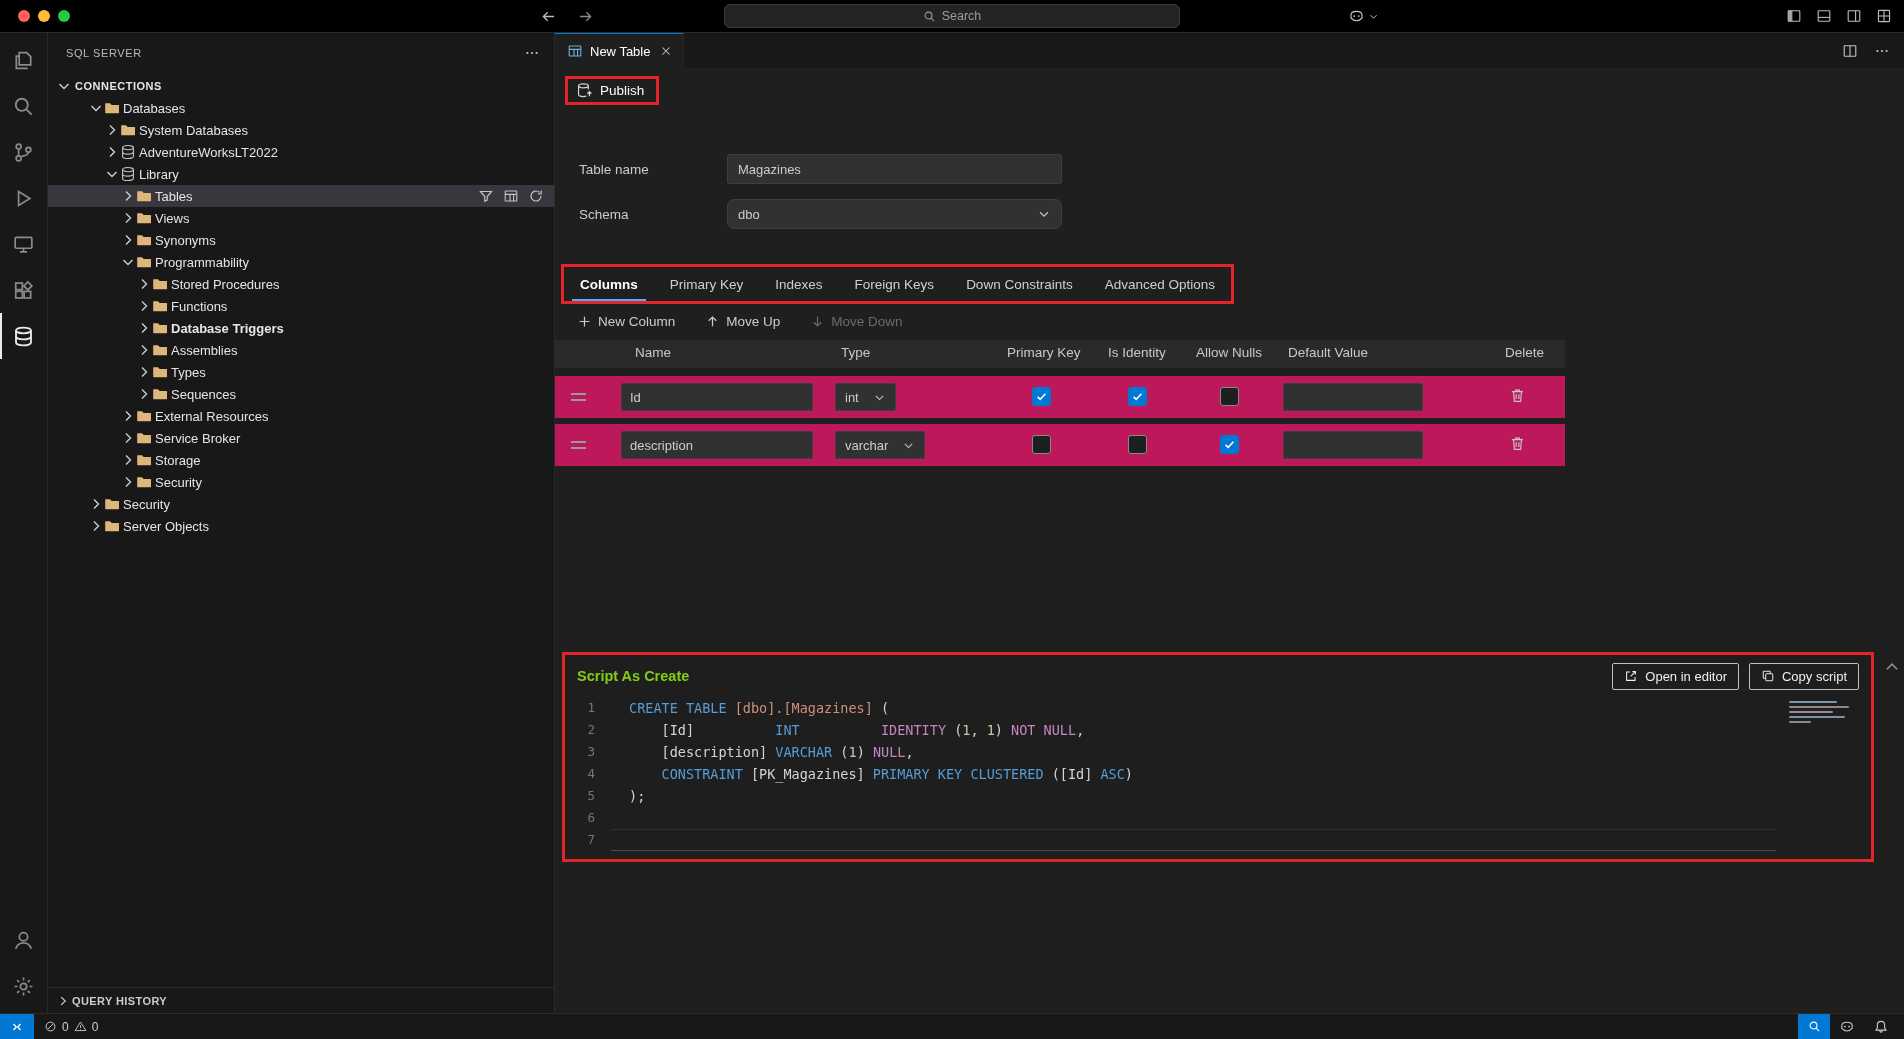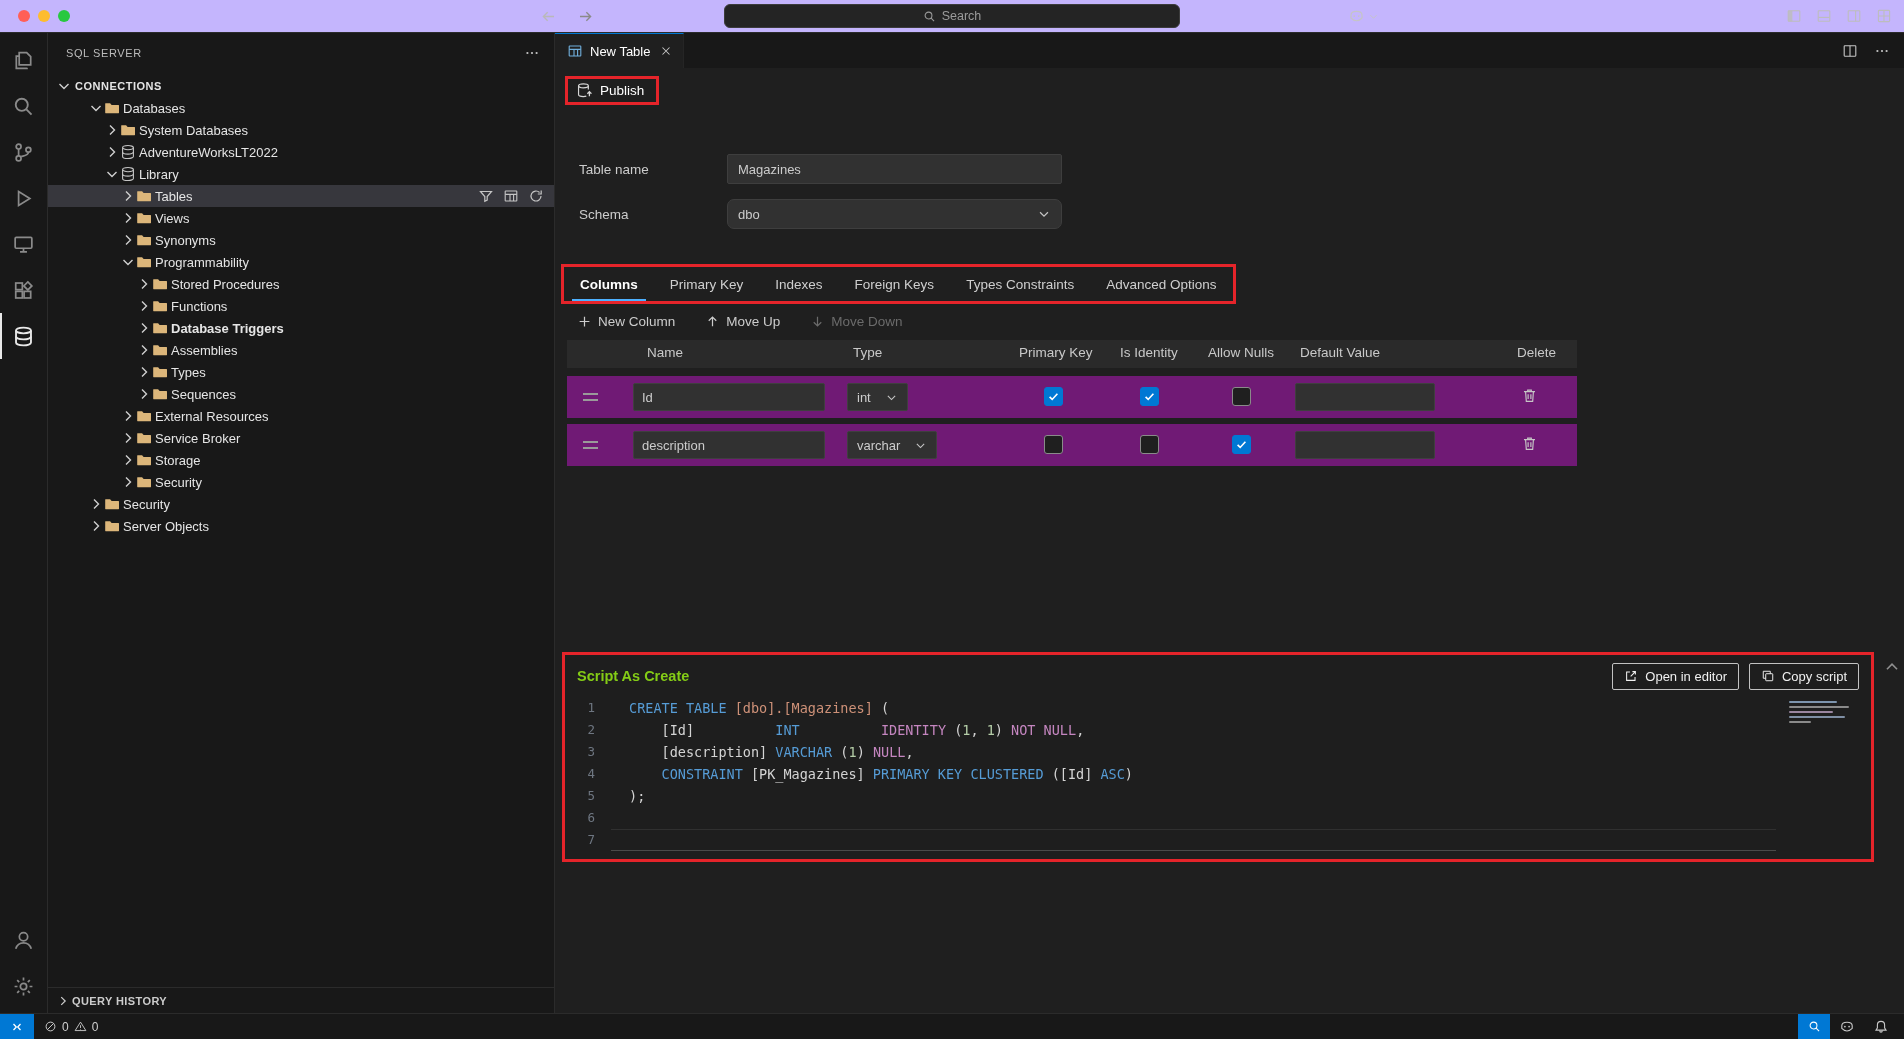--- a/index.html
+++ b/index.html
@@ -4,21 +4,21 @@
 <style>
   * { margin:0; padding:0; box-sizing:border-box; }
   html,body { background:#000; }
   body { font-family:"Liberation Sans",sans-serif; color:#ccc; cursor:default; }
   .window { width:1904px; height:1039px; background:#1f1f1f; overflow:hidden; display:flex; flex-direction:column; position:relative; }
 
   .icon { display:inline-flex; width:16px; height:16px; align-items:center; justify-content:center; flex:none; }
   .icon svg { width:100%; height:100%; display:block; }
 
   
-  .titlebar { position:relative; height:33px; background:#c4b5fd; border-bottom:1px solid #2b2b2b; flex:none; }
+  .titlebar { position:relative; height:33px; background:#000000; border-bottom:1px solid #2b2b2b; flex:none; }
   .traffic { position:absolute; left:18px; top:0; height:100%; display:flex; align-items:center; gap:8px; }
   .tl { width:12px; height:12px; border-radius:50%; }
   .tl.red{ background:#ff5f57; } .tl.yellow{ background:#febc2e; } .tl.green{ background:#28c840; }
   .nav-arrows { position:absolute; left:540px; top:0; height:100%; display:flex; align-items:center; gap:20px; color:#b9b9b9; }
   .nav-arrows .fwd { color:#8a8a8a; }
   .nav-arrows .icon { width:17px; height:17px; }
   .search-box { position:absolute; left:50%; top:4px; transform:translateX(-50%); width:456px; height:24px; background:#242424; border:1px solid #3c3c3c; border-radius:6px; display:flex; align-items:center; justify-content:center; gap:6px; color:#9b9b9b; font-size:12.5px; }
   .search-box .icon { width:13px; height:13px; }
   .copilot-menu { position:absolute; left:1348px; top:0; height:100%; display:flex; align-items:center; gap:3px; color:#c5c5c5; }
   .copilot-menu .cp { width:17px; height:17px; }
@@ -81,24 +81,24 @@
   .dtab.active { color:#fff; font-weight:600; }
   .dtab.active::after { content:""; position:absolute; left:8px; right:8px; bottom:0; height:2px; background:#4db1ff; }
 
   
   .grid-toolbar { position:absolute; left:22px; top:246px; display:flex; gap:30px; align-items:center; }
   .tb-btn { display:flex; gap:6px; align-items:center; color:#ccc; font-size:13.5px; background:none; border:none; }
   .tb-btn .icon { width:15px; height:15px; }
   .tb-btn.disabled { color:#6b6b6b; }
 
   
-  .grid { position:absolute; left:12px; top:272px; width:1010px; }
+  .grid { position:absolute; left:0; top:272px; width:1010px; }
   .grid-header { position:relative; height:28px; background:#2a2a2a; }
   .grid-header span { position:absolute; top:5px; font-size:13.5px; color:#c9c9c9; }
-  .grid-row { position:relative; height:42px; background:#701a75; margin-top:6px; }
+  .grid-row { position:relative; height:42px; background:#be185d; margin-top:6px; }
   .grid-row:first-child { margin-top:8px; }
   .drag-handle { position:absolute; left:16px; top:17px; width:15px; height:8px; border-top:2px solid #9a9a9a; border-bottom:2px solid #9a9a9a; }
   .cell-input { position:absolute; top:7px; height:28px; background:#313131; border:1px solid #3f3f3f; border-radius:2px; color:#ccc; padding:0 8px; font:13px "Liberation Sans",sans-serif; }
   .cell-input.name { left:66px; width:192px; }
   .cell-input.default { left:728px; width:140px; }
   .cell-select { position:absolute; left:280px; top:7px; height:28px; background:#313131; border:1px solid #3f3f3f; border-radius:2px; color:#ccc; display:inline-flex; align-items:center; gap:14px; padding:0 9px; font-size:13px; }
   .cell-select .icon { width:13px; height:13px; color:#c5c5c5; }
   .checkbox { position:absolute; top:11px; width:19px; height:19px; border:1px solid #8a8a8a; border-radius:3px; background:#1f1f1f; display:flex; align-items:center; justify-content:center; }
   .checkbox.checked { background:#0078d4; border-color:#0078d4; }
   .checkbox svg { width:13px; height:13px; }
@@ -672,21 +672,21 @@
               </span>
           </div>
         </div>
 
         <div class="annotation tabs-annotation">
           <div class="designer-tabs" id="designer-tabs">
               <div class="dtab active">Columns</div>
               <div class="dtab">Primary Key</div>
               <div class="dtab">Indexes</div>
               <div class="dtab">Foreign Keys</div>
-              <div class="dtab">Types Constraints</div>
+              <div class="dtab">Down Constraints</div>
               <div class="dtab">Advanced Options</div>
             </div>
         </div>
 
         <div class="grid-toolbar" id="grid-toolbar">
             <button class="tb-btn">
               <span class="icon">
                 <svg viewBox="0 0 16 16" fill="none" stroke="currentColor" stroke-width="1.3">
                   <path d="M8 2.8v10.4M2.8 8h10.4"></path>
                 </svg>

